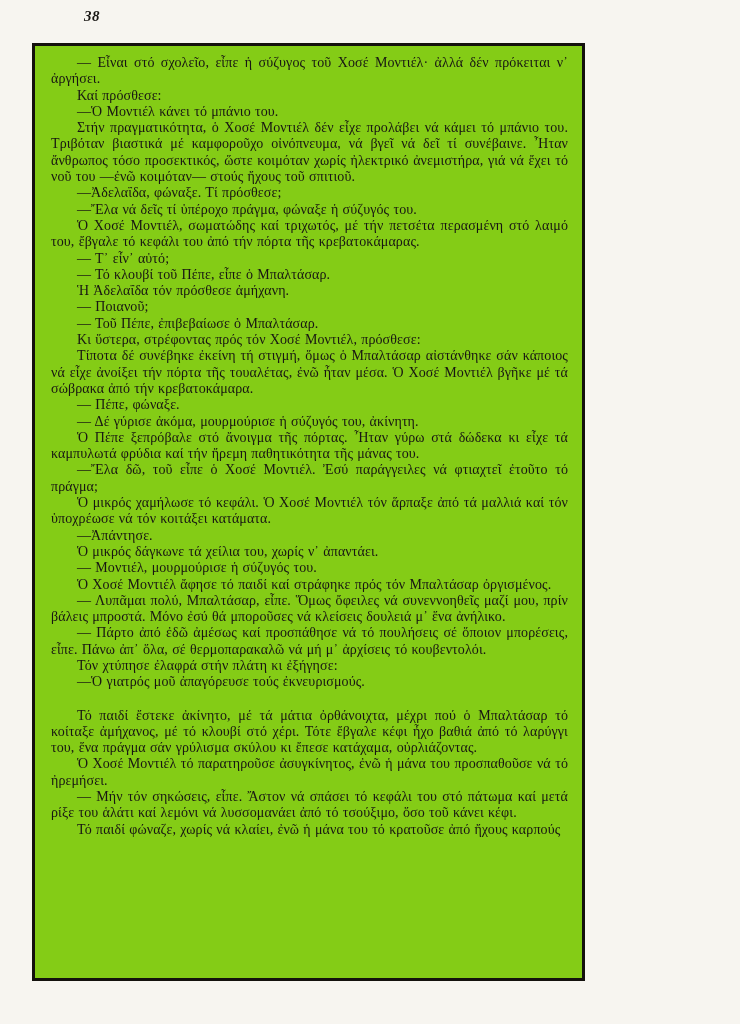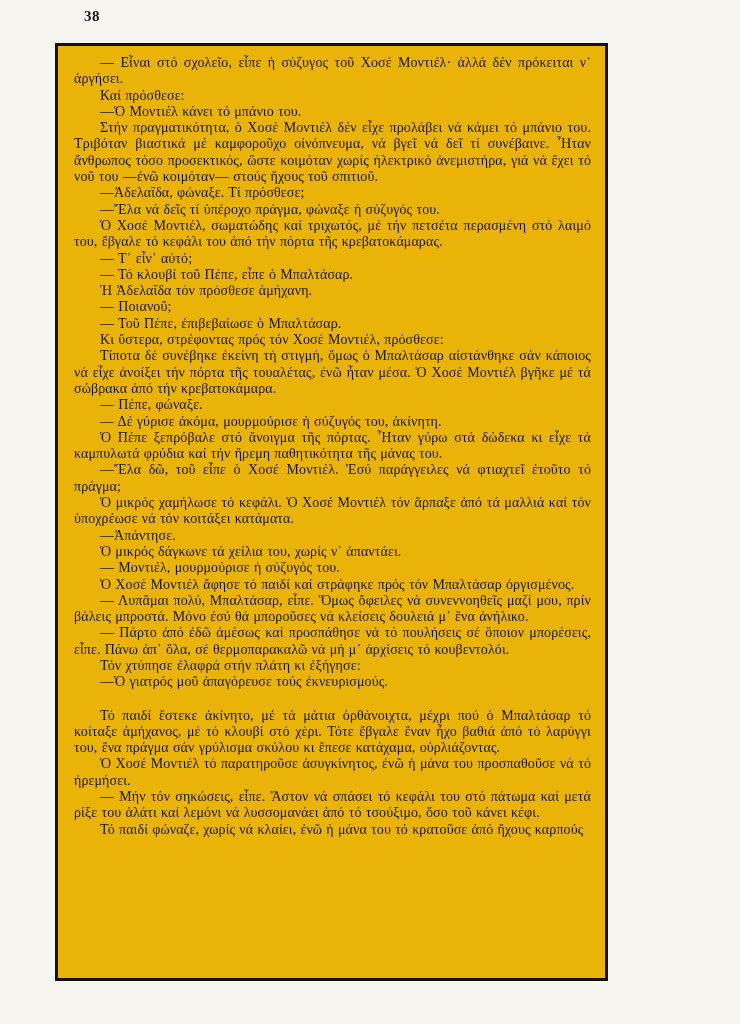--- a/index.html
+++ b/index.html
@@ -15,31 +15,32 @@
     font-family: "Liberation Serif", "DejaVu Serif", serif;
     overflow: hidden;
   }
   .page-number {
     position: absolute;
     top: 8px;
     left: 84px;
     font-size: 15px;
     font-weight: 600;
     letter-spacing: 0.5px;
+    font-style: italic;
   }
   .frame {
     position: absolute;
-    left: 55px;
+    left: 32px;
     top: 43px;
     width: 553px;
     height: 938px;
     box-sizing: border-box;
     border: 3px solid #14110d;
     padding: 9px 14px 8px 16px;
-    background: #eab308;
+    background: #84cc16;
   }
   .text-block {
     width: 100%;
     height: 100%;
     overflow: hidden;
   }
   .text-block p {
     margin: 0;
     font-size: 14px;
     line-height: 16.3px;
@@ -79,18 +80,18 @@
       <p>—Ἔλα δῶ, τοῦ εἶπε ὁ Χοσέ Μοντιέλ. Ἐσύ παράγγειλες νά φτιαχτεῖ ἐτοῦτο τό πράγμα;</p>
       <p>Ὁ μικρός χαμήλωσε τό κεφάλι. Ὁ Χοσέ Μοντιέλ τόν ἅρπαξε ἀπό τά μαλλιά καί τόν ὑποχρέωσε νά τόν κοιτάξει κατάματα.</p>
       <p>—Ἀπάντησε.</p>
       <p>Ὁ μικρός δάγκωνε τά χείλια του, χωρίς ν᾽ ἀπαντάει.</p>
       <p>— Μοντιέλ, μουρμούρισε ἡ σύζυγός του.</p>
       <p>Ὁ Χοσέ Μοντιέλ ἄφησε τό παιδί καί στράφηκε πρός τόν Μπαλτάσαρ ὀργισμένος.</p>
       <p>— Λυπᾶμαι πολύ, Μπαλτάσαρ, εἶπε. Ὅμως ὄφειλες νά συνεννοηθεῖς μαζί μου, πρίν βάλεις μπροστά. Μόνο ἐσύ θά μποροῦσες νά κλείσεις δουλειά μ᾽ ἕνα ἀνήλικο.</p>
       <p>— Πάρτο ἀπό ἐδῶ ἀμέσως καί προσπάθησε νά τό πουλήσεις σέ ὅποιον μπορέσεις, εἶπε. Πάνω ἀπ᾽ ὅλα, σέ θερμοπαρακαλῶ νά μή μ᾽ ἀρχίσεις τό κουβεντολόι.</p>
       <p>Τόν χτύπησε ἐλαφρά στήν πλάτη κι ἐξήγησε:</p>
       <p>—Ὁ γιατρός μοῦ ἀπαγόρευσε τούς ἐκνευρισμούς.</p>
-      <p class="section-break">Τό παιδί ἔστεκε ἀκίνητο, μέ τά μάτια ὀρθάνοιχτα, μέχρι πού ὁ Μπαλτάσαρ τό κοίταξε ἀμήχανος, μέ τό κλουβί στό χέρι. Τότε ἔβγαλε ἕναν ἦχο βαθιά ἀπό τό λαρύγγι του, ἕνα πράγμα σάν γρύλισμα σκύλου κι ἔπεσε κατάχαμα, οὐρλιάζοντας.</p>
+      <p class="section-break">Τό παιδί ἔστεκε ἀκίνητο, μέ τά μάτια ὀρθάνοιχτα, μέχρι πού ὁ Μπαλτάσαρ τό κοίταξε ἀμήχανος, μέ τό κλουβί στό χέρι. Τότε ἔβγαλε κέφι ἦχο βαθιά ἀπό τό λαρύγγι του, ἕνα πράγμα σάν γρύλισμα σκύλου κι ἔπεσε κατάχαμα, οὐρλιάζοντας.</p>
       <p>Ὁ Χοσέ Μοντιέλ τό παρατηροῦσε ἀσυγκίνητος, ἐνῶ ἡ μάνα του προσπαθοῦσε νά τό ἠρεμήσει.</p>
       <p>— Μήν τόν σηκώσεις, εἶπε. Ἄστον νά σπάσει τό κεφάλι του στό πάτωμα καί μετά ρίξε του ἁλάτι καί λεμόνι νά λυσσομανάει ἀπό τό τσούξιμο, ὅσο τοῦ κάνει κέφι.</p>
       <p>Τό παιδί φώναζε, χωρίς νά κλαίει, ἐνῶ ἡ μάνα του τό κρατοῦσε ἀπό ἤχους καρπούς</p>
     </div>
 </div>
 
 </body></html>

